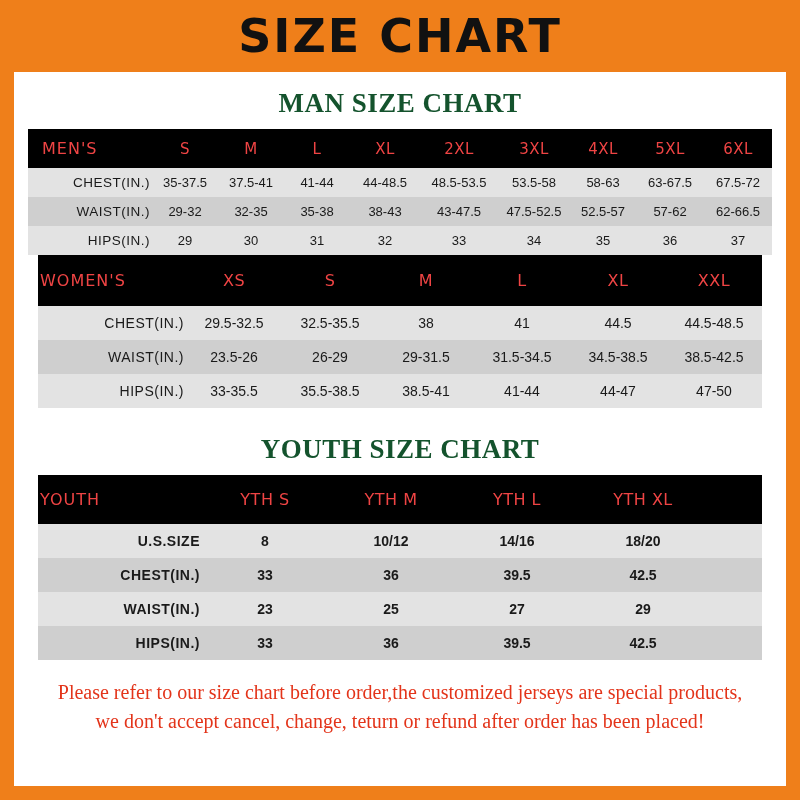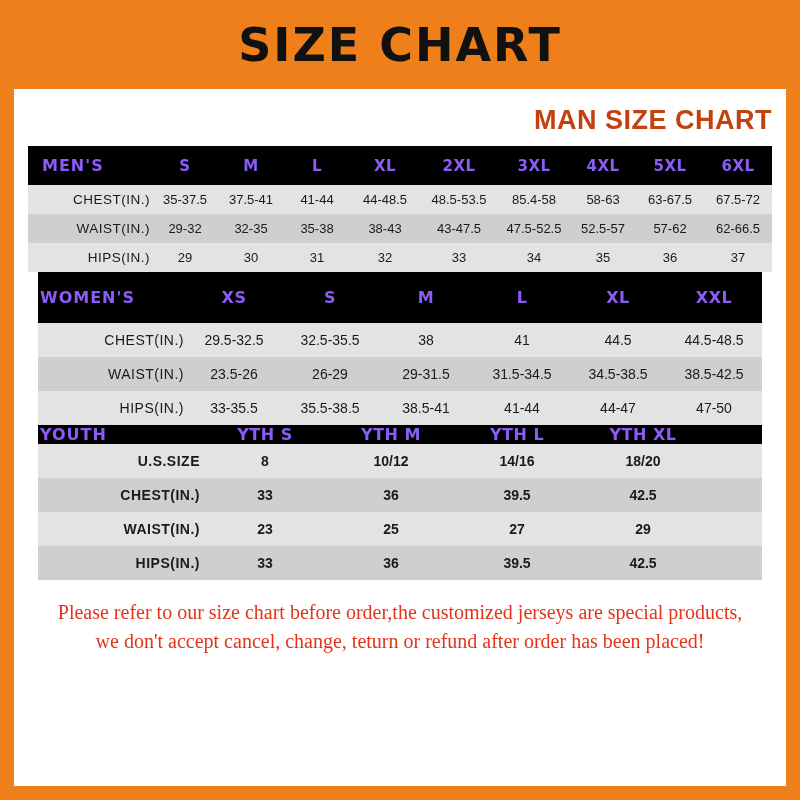--- a/index.html
+++ b/index.html
@@ -16,60 +16,60 @@
   .page {
     position: relative;
     width: 800px;
     height: 800px;
     background: #ffffff;
     box-sizing: border-box;
     border-left: 14px solid #ef7f1a;
     border-right: 14px solid #ef7f1a;
   }
   .banner {
-    height: 89px;
+    height: 72px;
     background: #ef7f1a;
     display: flex;
     align-items: center;
     justify-content: center;
     margin: 0 -14px;
   }
   .banner-title {
     font-family: "DejaVu Sans", sans-serif;
     font-weight: bold;
     font-size: 46px;
     letter-spacing: 2px;
     color: #111111;
   }
   .content {
     padding: 0 14px;
   }
   .section-title {
-    text-align: right;
-    font-family: Liberation Sans, sans-serif;
+    text-align: center;
+    font-family: Liberation Serif, serif;
     font-weight: bold;
     font-size: 27px;
-    color: #c2410c;
+    color: #14532d;
     letter-spacing: 0.5px;
   }
   .t-man { margin: 16px 0 10px; }
   .t-women { margin: 24px 0 10px; }
   .t-youth { margin: 26px 0 10px; }
 
   table.size-table {
     width: 724px;
     margin: 0 auto;
     border-collapse: collapse;
     table-layout: fixed;
   }
   table.size-table thead th {
     background: #000000;
-    color: #8b5cf6;
+    color: #ef4444;
     font-family: "DejaVu Sans", sans-serif;
-    font-weight: bold;
+    font-weight: normal;
     font-size: 15px;
     padding: 10px 2px;
     text-align: center;
     letter-spacing: 0.5px;
   }
   table.size-table thead th.corner {
     text-align: left;
     padding-left: 14px;
     font-size: 16px;
     letter-spacing: 1px;
@@ -86,21 +86,21 @@
     letter-spacing: 0.5px;
     font-size: 13.5px;
   }
   table.size-table tbody tr.odd td { background: #e3e3e3; }
   table.size-table tbody tr.even td { background: #cfcfcf; }
 
   
   #women-table thead th { font-size: 16px; padding: 16px 2px; }
   #women-table tbody td { font-size: 14px; padding: 9px 2px; }
 
-  #youth-table thead th { font-size: 16px; padding: 0 2px; margin-top: 26px; }
+  #youth-table thead th { font-size: 16px; padding: 15px 2px; margin-top: 26px; }
   #youth-table tbody td { font-size: 14px; padding: 9px 2px; font-weight: bold; }
 
   .notice {
     margin: 18px auto 0;
     width: 740px;
     text-align: center;
     color: #e3341a;
     font-family: "Liberation Serif", serif;
     font-size: 20px;
     line-height: 1.45;
@@ -156,21 +156,21 @@
         </tr>
       </thead>
       <tbody>
         <tr class="odd">
           <td class="rowlabel">CHEST(IN.)</td>
           <td>35-37.5</td>
           <td>37.5-41</td>
           <td>41-44</td>
           <td>44-48.5</td>
           <td>48.5-53.5</td>
-          <td>85.4-58</td>
+          <td>53.5-58</td>
           <td>58-63</td>
           <td>63-67.5</td>
           <td>67.5-72</td>
         </tr>
         <tr class="even">
           <td class="rowlabel">WAIST(IN.)</td>
           <td>29-32</td>
           <td>32-35</td>
           <td>35-38</td>
           <td>38-43</td>
@@ -241,20 +241,21 @@
           <td>33-35.5</td>
           <td>35.5-38.5</td>
           <td>38.5-41</td>
           <td>41-44</td>
           <td>44-47</td>
           <td>47-50</td>
         </tr>
       </tbody>
     </table>
 
+    <div class="section-title t-youth">YOUTH SIZE CHART</div>
 
     <table class="size-table" id="youth-table">
       <colgroup>
         <col style="width:164px">
           <col style="width:126px">
           <col style="width:126px">
           <col style="width:126px">
           <col style="width:126px">
           <col style="width:56px">
       </colgroup>

